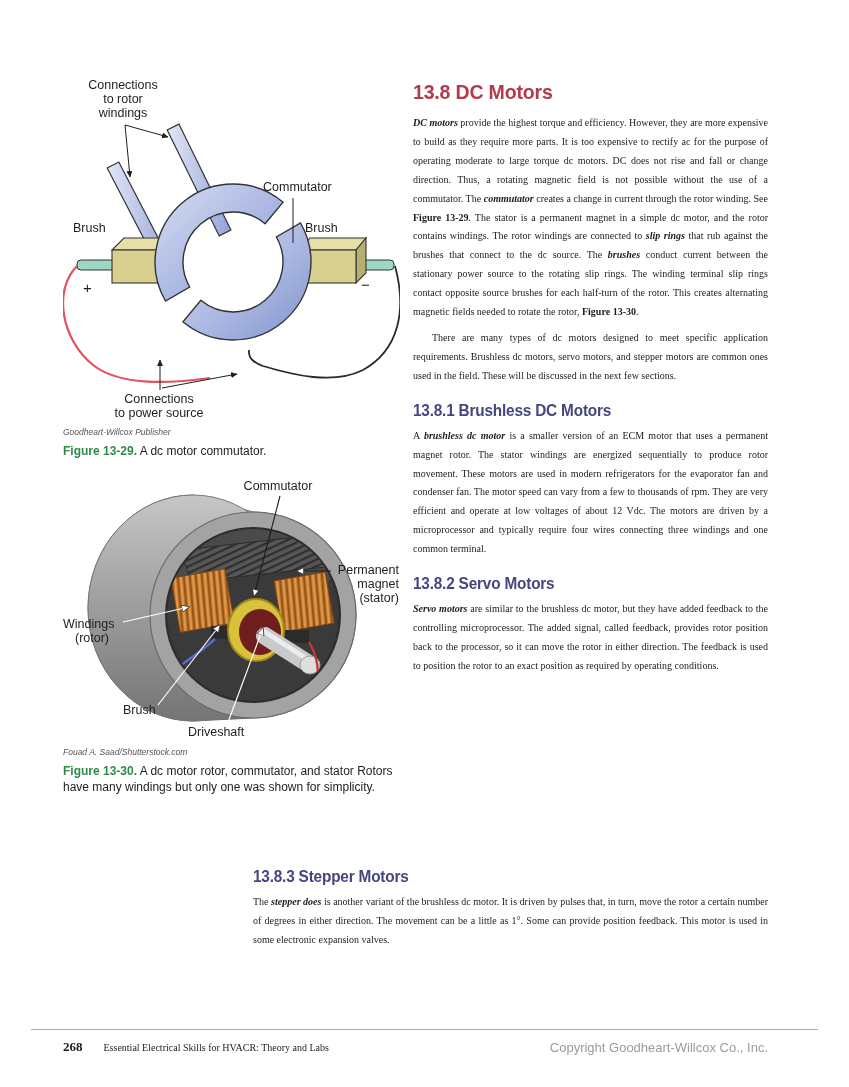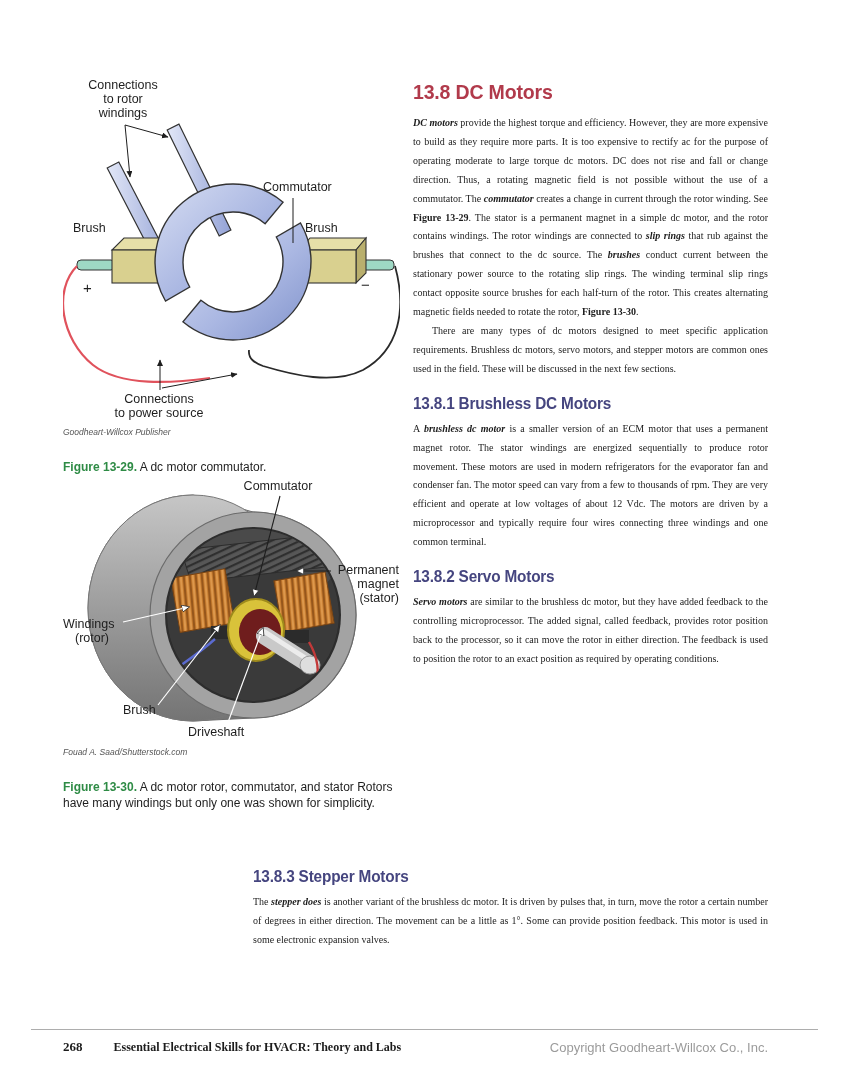--- a/index.html
+++ b/index.html
@@ -6,50 +6,50 @@
   body{
     width:849px;height:1087px;background:#ffffff;position:relative;
     font-family:"Liberation Serif", serif;color:#1c1c1c;overflow:hidden;
   }
   .page{position:absolute;inset:0;background:#fff;}
 
   
   .col-right{position:absolute;left:413px;top:80px;width:355px;}
   .cont-block{position:absolute;left:253px;top:852px;width:515px;}
   p.body{font-size:10px;line-height:18.9px;text-align:justify;margin:0;}
-  p.body + p.body{margin-top:0;}
+  p.body + p.body{margin-top:7px;}
   p.indent{text-indent:19px;}
   h1.sec{
     font-family:"Liberation Sans",sans-serif;font-weight:700;font-size:21px;
     color:#b13a4b;margin:0 0 10px 0;transform:scaleX(.93);transform-origin:0 50%;
     letter-spacing:-.2px;white-space:nowrap;
   }
   h2.sec{
     font-family:"Liberation Sans",sans-serif;font-weight:700;font-size:16.5px;
     color:#45457f;margin:15px 0 7px 0;transform:scaleX(.93);transform-origin:0 50%;
     letter-spacing:-.2px;white-space:nowrap;
   }
   .bi{font-weight:bold;font-style:italic;}
   .b{font-weight:bold;}
 
   
   .fig-block{position:absolute;left:63px;width:337px;}
   #fig29{top:75px;}
   #fig30{top:478px;}
   .credit{font:italic 8.5px "Liberation Sans",sans-serif;color:#565656;text-align:left;margin-top:3px;}
-  .caption{font:12px/15.5px "Liberation Sans",sans-serif;color:#1e1e1e;margin-top:23px;}
+  .caption{font:12px/15.5px "Liberation Sans",sans-serif;color:#1e1e1e;margin-top:7px;}
   .cap-label{font-weight:700;color:#2e8b45;}
   svg text{font-family:"Liberation Sans",sans-serif;font-size:12.5px;fill:#1e1e1e;}
   svg text.sign{font-size:15px;}
 
   
   .footer-rule{position:absolute;left:31px;top:1029px;width:787px;height:1px;background:#adadad;}
   .footer-row{position:absolute;left:63px;top:1039px;width:705px;display:flex;align-items:center;}
   .pgnum{font-family:"Liberation Serif",serif;font-weight:700;font-size:13px;}
-  .booktitle{font-family:"Liberation Serif",serif;font-weight:700;font-size:12px;margin-left:31px;}
+  .booktitle{font-family:"Liberation Serif",serif;font-weight:400;font-size:10px;margin-left:21px;}
   .copyright{margin-left:auto;font-family:"Liberation Sans",sans-serif;font-size:13px;color:#9b9b9b;}
 </style>
 </head>
 <body>
 
 <div class="page">
 
   <div class="fig-block" id="fig29">
     <svg width="337" height="345" viewBox="0 0 337 345">
       <defs>

